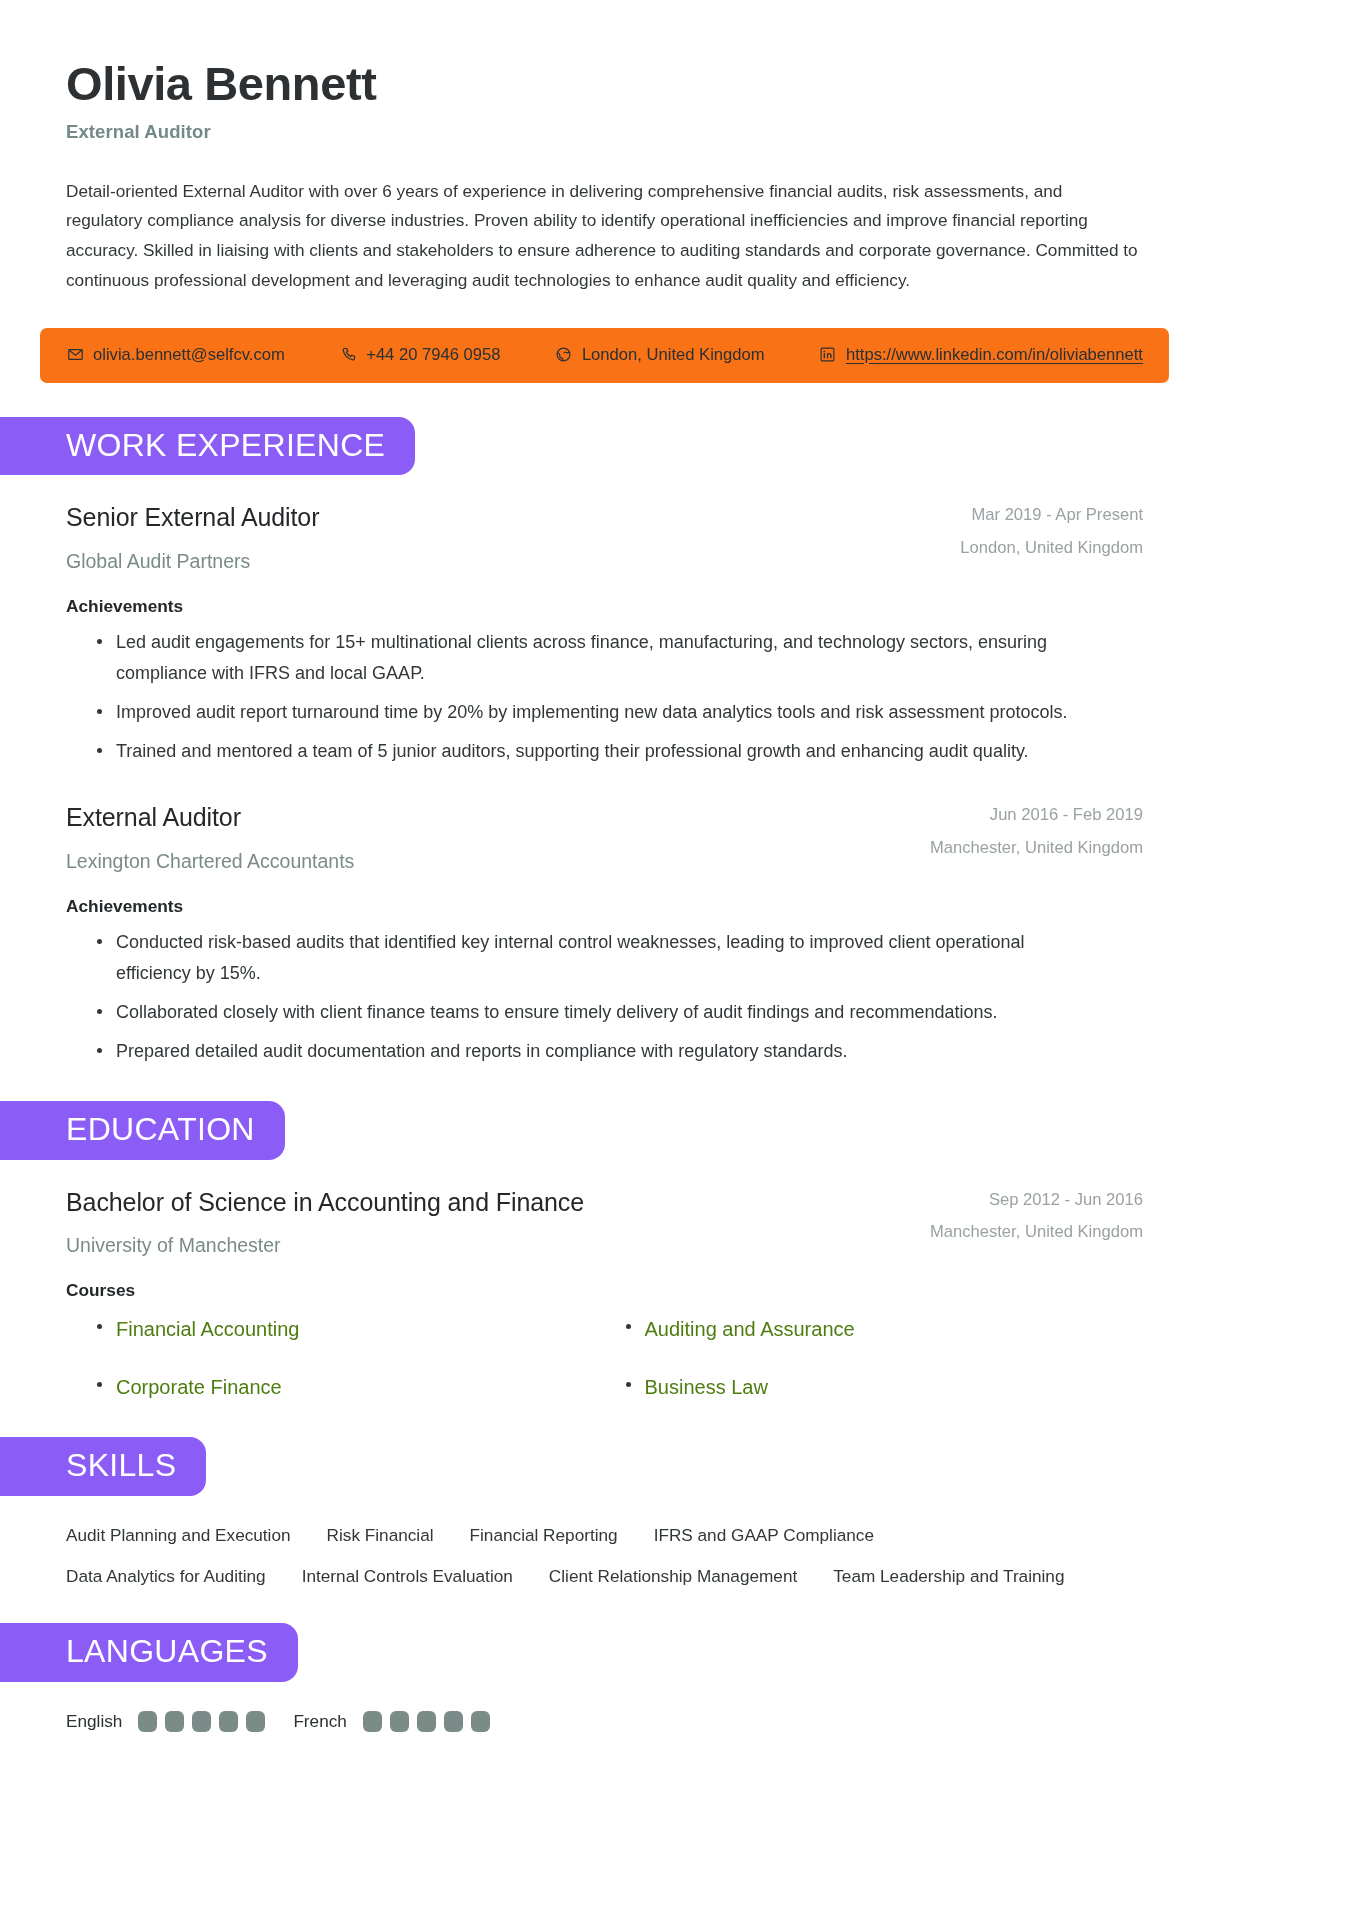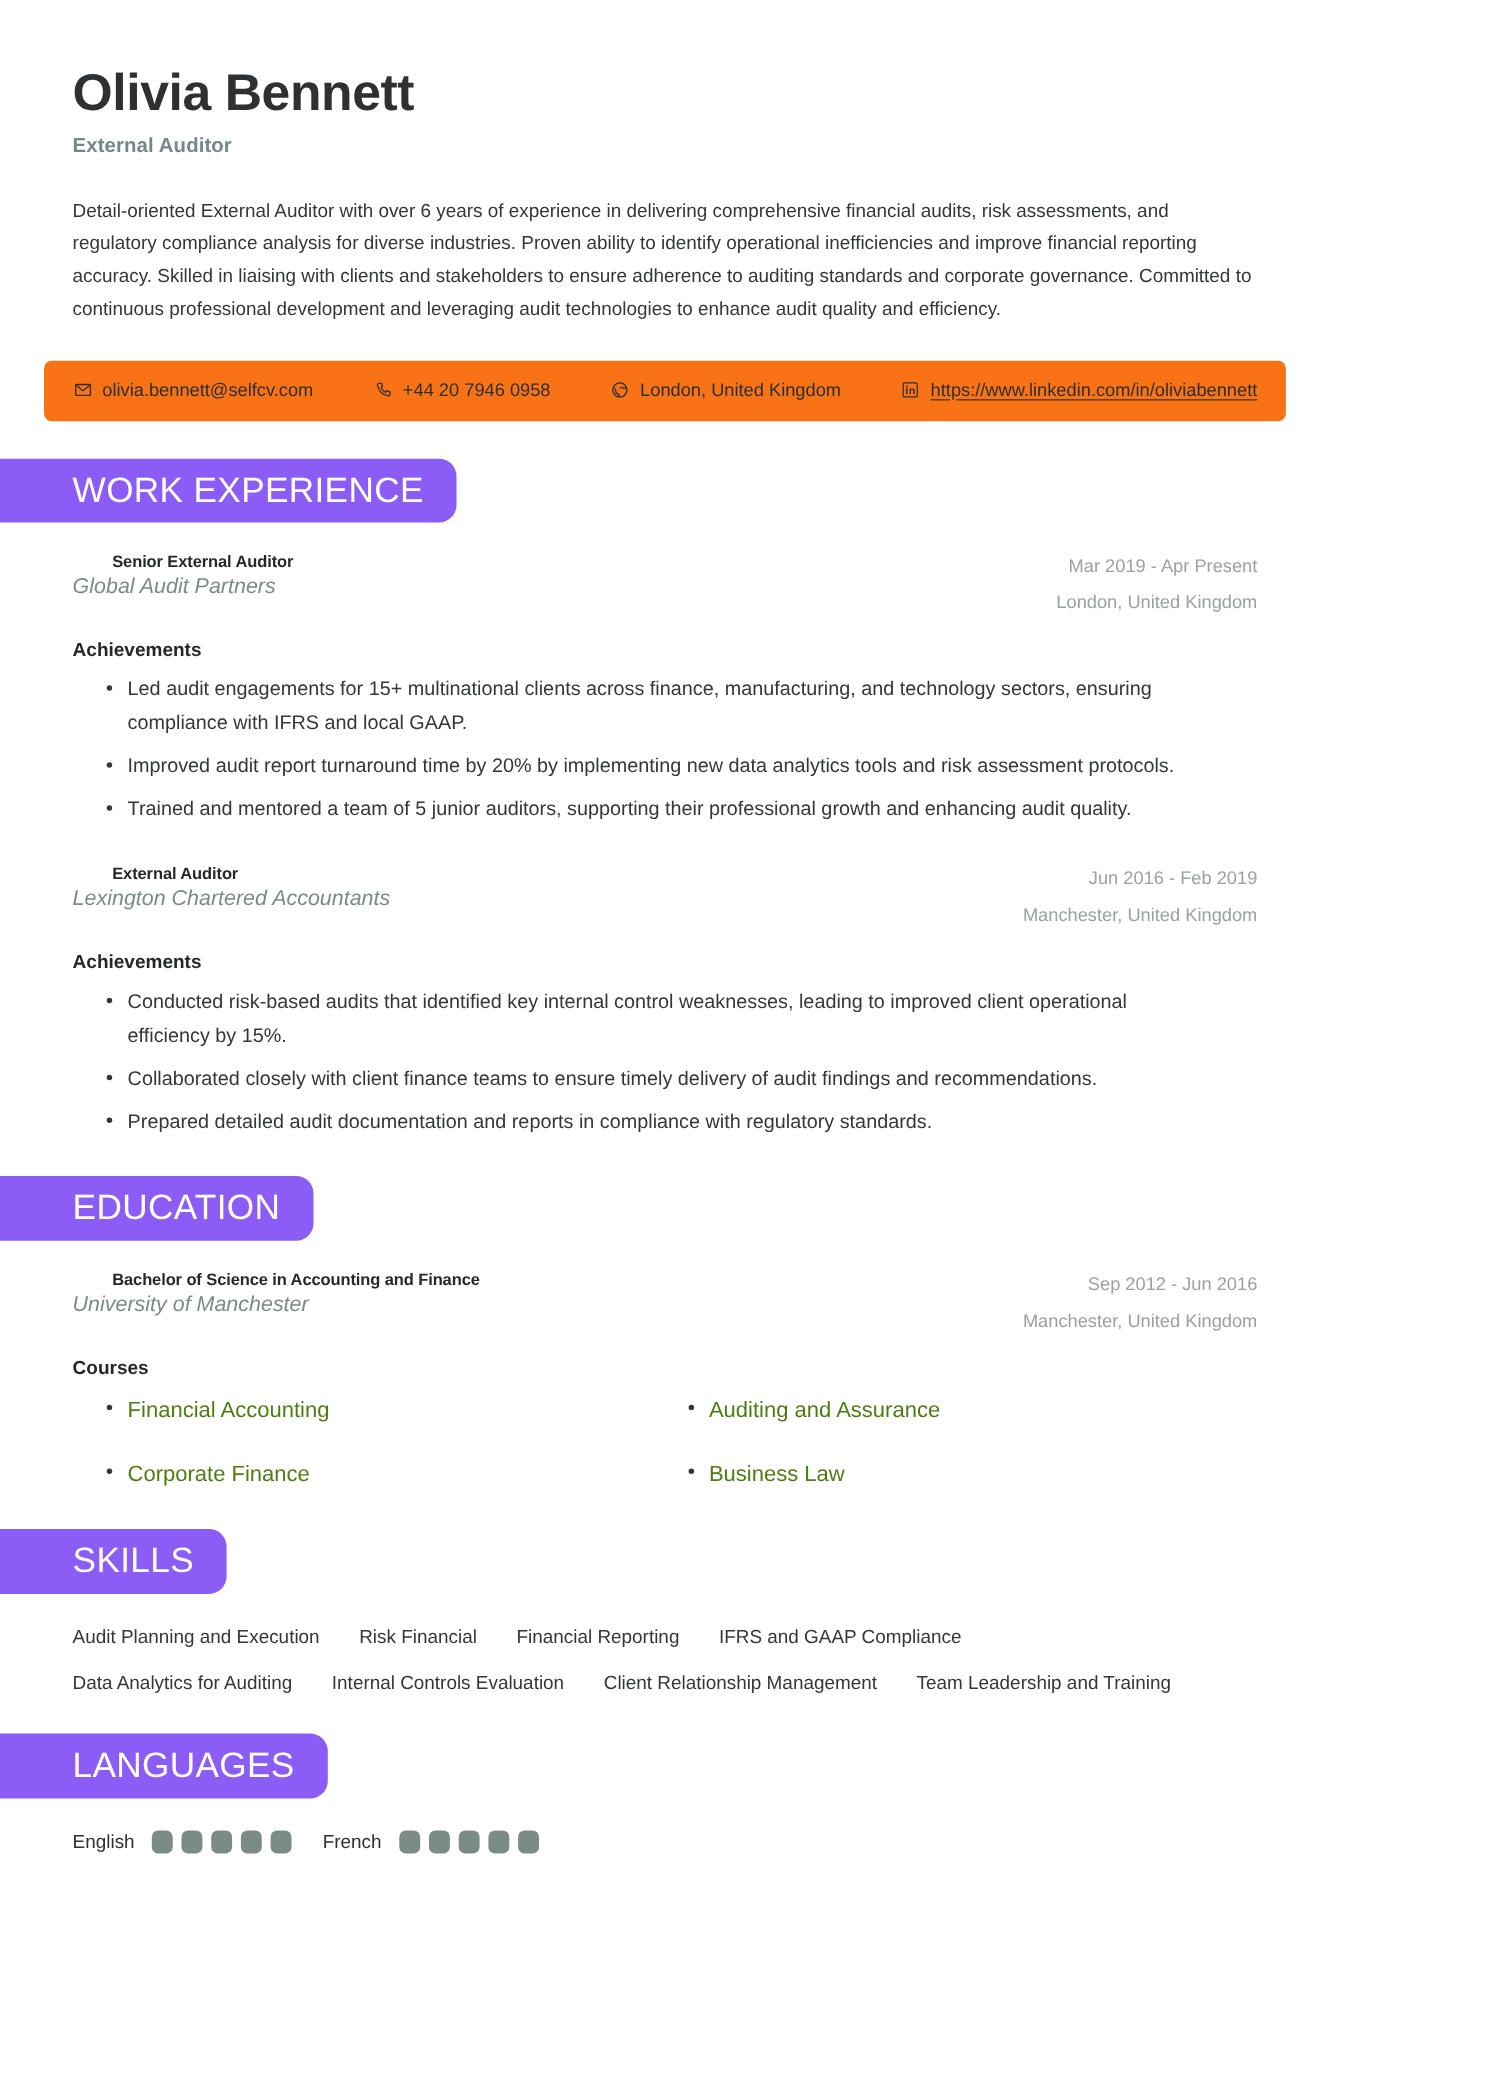--- a/index.html
+++ b/index.html
@@ -111,33 +111,31 @@
   .entry-head {
     display: flex;
     justify-content: space-between;
     align-items: flex-start;
     gap: 30px;
   }
   .entry-left { min-width: 0; }
   .entry-right { text-align: right; flex: 0 0 auto; }
 
   .entry-title {
-    font-size: 15px;
-    font-weight: 700;
+    font-size: 25px;
+    font-weight: 400;
     color: #24282a;
     letter-spacing: -0.1px;
     line-height: 1.3;
-    margin-left: 36px;
   }
   .entry-org {
-    margin-top: 0;
+    margin-top: 15px;
     font-size: 19.5px;
     color: #7b8b87;
     line-height: 1.3;
-    font-style: italic;
   }
   .entry-date {
     font-size: 16.6px;
     color: #9aa1a3;
     line-height: 1.3;
     padding-top: 3px;
   }
   .entry-loc {
     margin-top: 11px;
     font-size: 16.6px;

